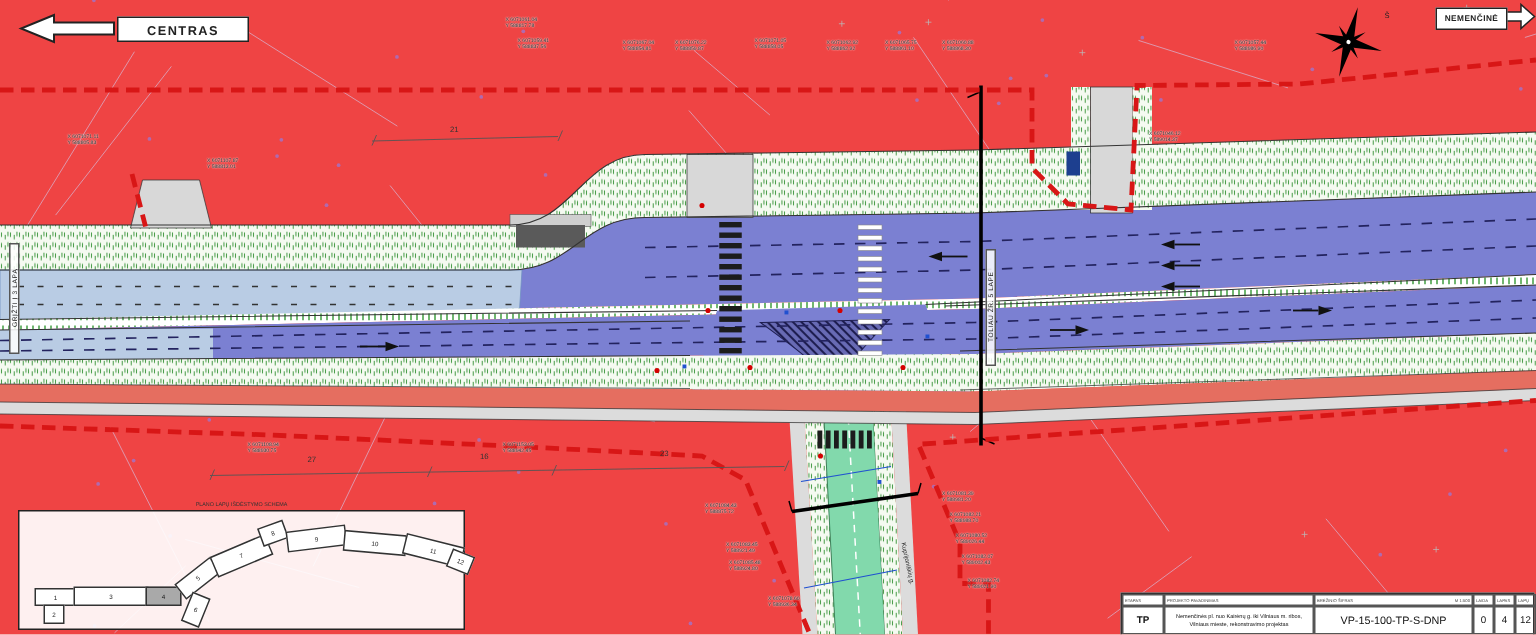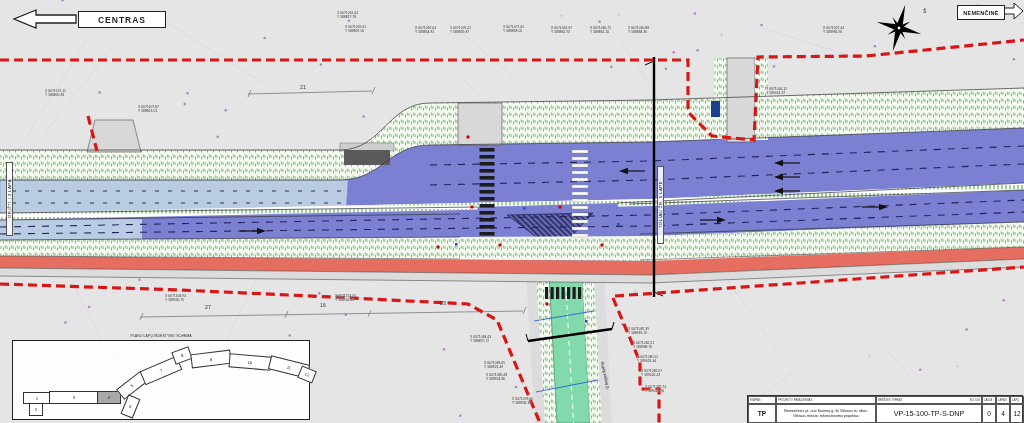--- a/index.html
+++ b/index.html
@@ -1,16 +1,16 @@
 <!DOCTYPE html>
 <html><head>
 <meta charset="utf-8">
 <style>
   html,body{margin:0;padding:0;background:#fff;}
-  #canvas{position:relative;width:1024px;height:423px;background:#e5e5e5;overflow:hidden;
+  #canvas{position:relative;width:1024px;height:423px;background:#ef4444;overflow:hidden;
           font-family:"Liberation Sans",sans-serif;color:#111;}
   #plan-svg{position:absolute;left:0;top:0;}
   .abs{position:absolute;}
   
   .dir-box{position:absolute;border:1px solid #222;background:#fff;display:flex;
            align-items:center;justify-content:center;font-weight:bold;color:#222;}
   
   .coord{position:absolute;font-size:3.4px;line-height:1.15;color:#1a1a1a;white-space:nowrap;
          text-shadow:0 0 1px #fff,0 0 1px #fff;}
   

